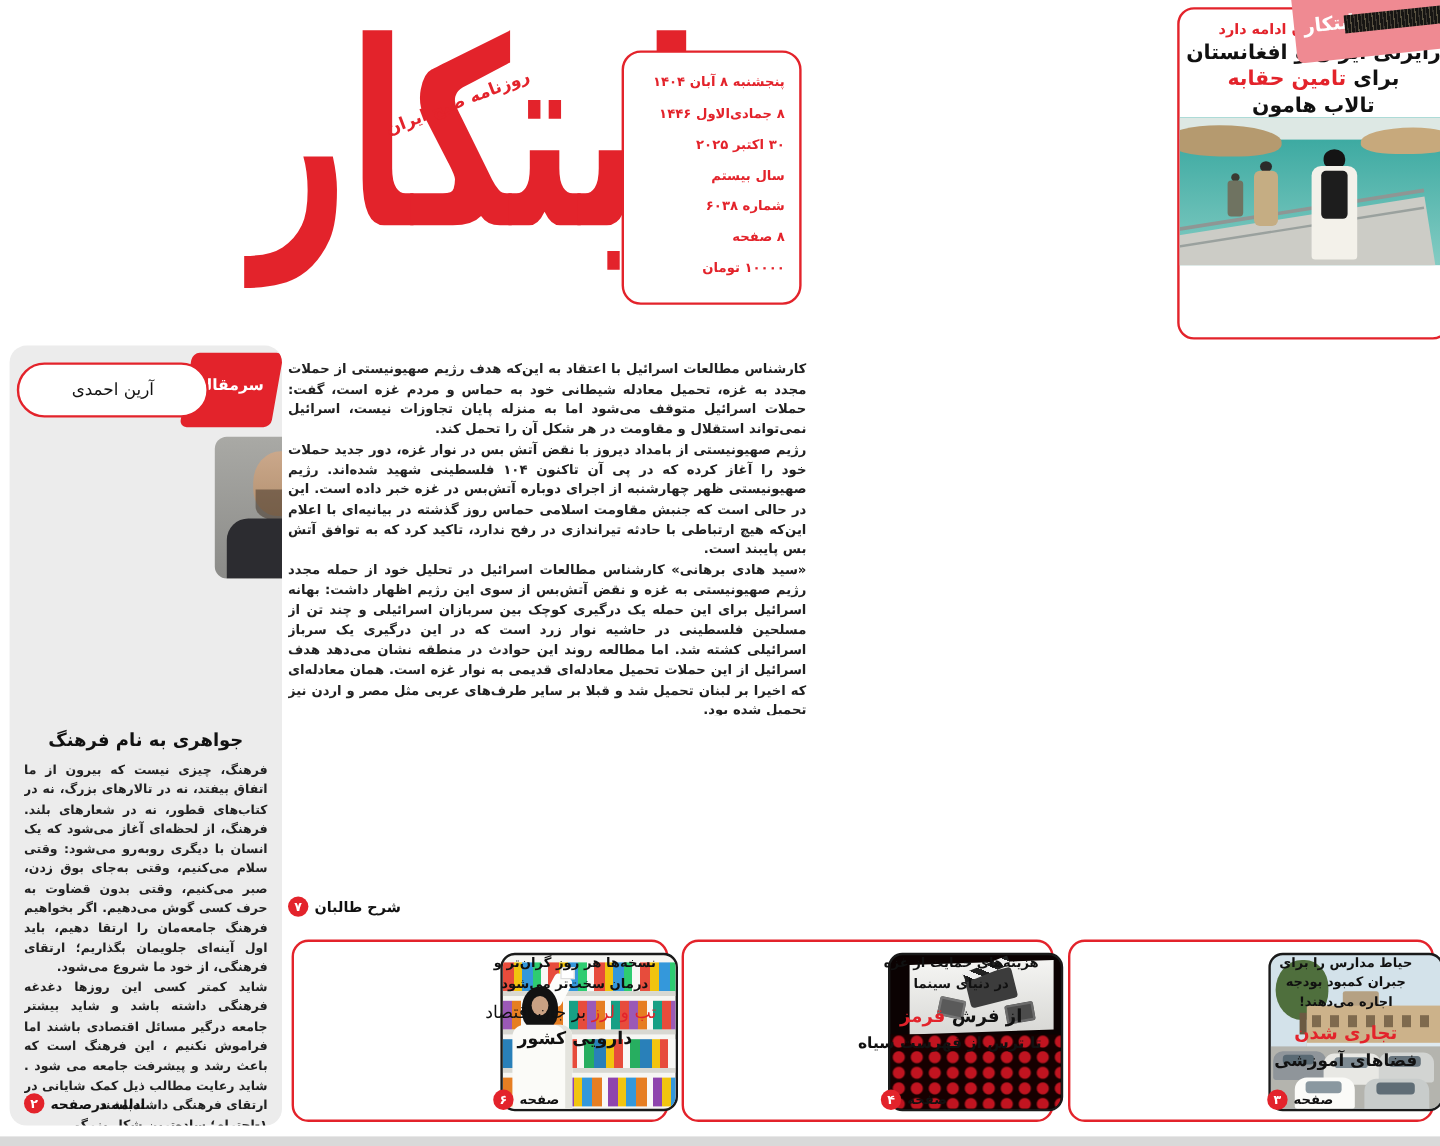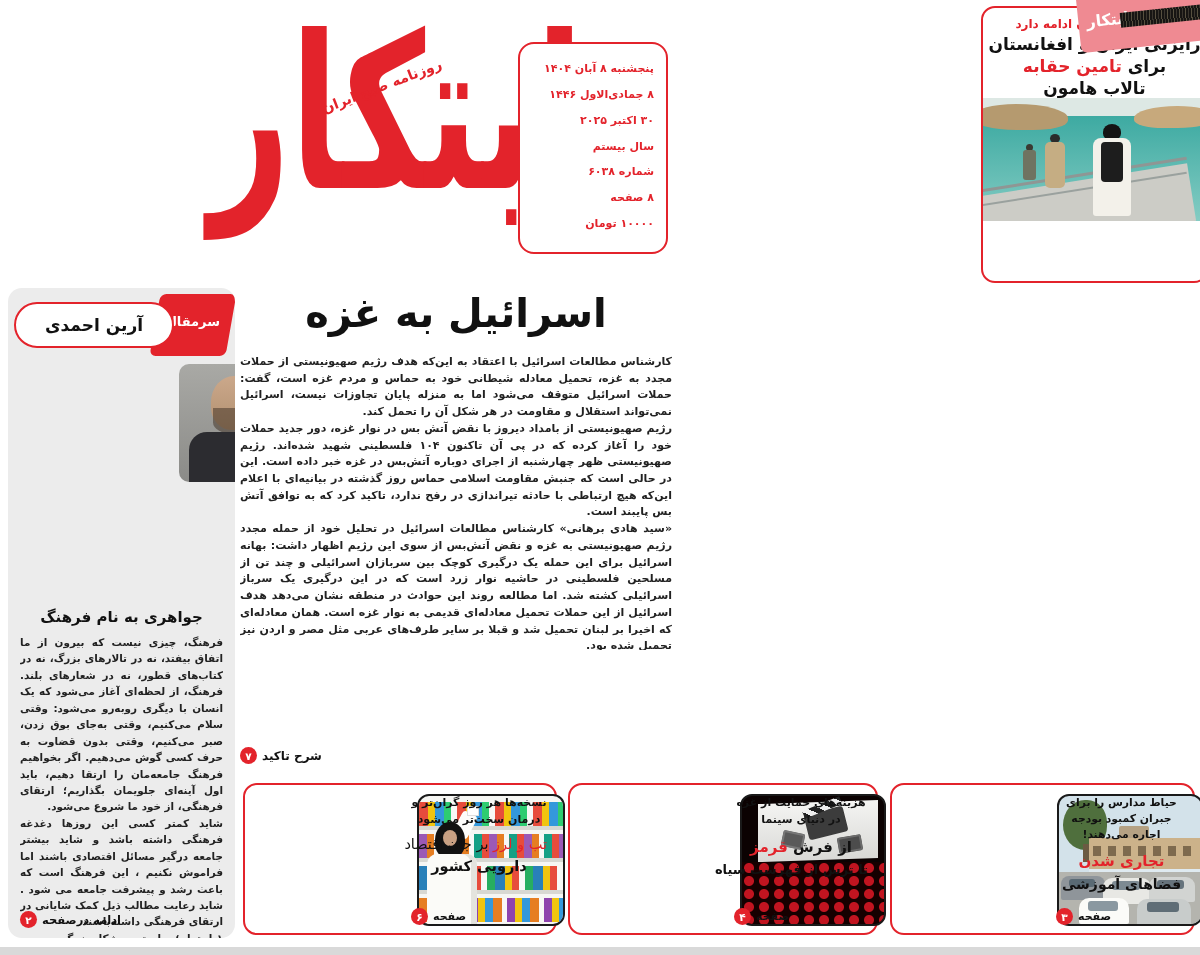--- a/index.html
+++ b/index.html
@@ -78,39 +78,38 @@
       </div>
     </div>
   </div>
 
   <div class="abs" style="left:1078px; top:-16px; width:140px; height:62px; background:#ef8a92; transform:rotate(-6deg); border-radius:6px; z-index:5;">
     <div class="abs nowrap" style="left:8px; top:22px; color:#fff; font-size:16px; font-weight:bold;">ابتکار</div>
     <div class="abs" style="left:42px; top:26px; width:96px; height:15px; background:repeating-linear-gradient(90deg,#171513 0 2px,#3a352e 2px 3px,#171513 3px 5px,#57503f 5px 6px);"></div>
   </div>
 
   <div class="abs" style="left:240px; top:286px; width:432px; height:478px;">
-    <div class="center nowrap" style="font-size:40px; font-weight:bold; line-height:1.35; color:#111;">اسرائیل به غزه</div>
     <div class="just" style="margin-top:14px; height:296px; overflow:hidden; font-size:11px; font-weight:bold; color:#222; line-height:1.52;">
       <p>کارشناس مطالعات اسرائیل با اعتقاد به این‌که هدف رژیم صهیونیستی از حملات مجدد به غزه، تحمیل معادله شیطانی خود به حماس و مردم غزه است، گفت: حملات اسرائیل متوقف می‌شود اما به منزله پایان تجاوزات نیست، اسرائیل نمی‌تواند استقلال و مقاومت در هر شکل آن را تحمل کند.</p>
       <p>رژیم صهیونیستی از بامداد دیروز با نقض آتش بس در نوار غزه، دور جدید حملات خود را آغاز کرده که در پی آن تاکنون ۱۰۴ فلسطینی شهید شده‌اند. رژیم صهیونیستی ظهر چهارشنبه از اجرای دوباره آتش‌بس در غزه خبر داده است. این در حالی است که جنبش مقاومت اسلامی حماس روز گذشته در بیانیه‌ای با اعلام این‌که هیچ ارتباطی با حادثه تیراندازی در رفح ندارد، تاکید کرد که به توافق آتش بس پایبند است.</p>
       <p>«سید هادی برهانی» کارشناس مطالعات اسرائیل در تحلیل خود از حمله مجدد رژیم صهیونیستی به غزه و نقض آتش‌بس از سوی این رژیم اظهار داشت: بهانه اسرائیل برای این حمله یک درگیری کوچک بین سربازان اسرائیلی و چند تن از مسلحین فلسطینی در حاشیه نوار زرد است که در این درگیری یک سرباز اسرائیلی کشته شد. اما مطالعه روند این حوادث در منطقه نشان می‌دهد هدف اسرائیل از این حملات تحمیل معادله‌ای قدیمی به نوار غزه است. همان معادله‌ای که اخیرا بر لبنان تحمیل شد و قبلا بر سایر طرف‌های عربی مثل مصر و اردن نیز تحمیل شده بود.</p>
     </div>
     <div class="pgrow" style="position:absolute; left:0; bottom:0;">
-      <span>شرح تاکید</span>
+      <span>شرح طالبان</span>
       <span class="pc">۷</span>
     </div>
   </div>
 
   <div class="abs" style="left:8px; top:288px; width:227px; height:650px; background:#ececec; border-radius:14px; overflow:hidden;">
 
     <div class="abs" style="left:0; top:6px; width:227px; height:66px;">
       <div class="abs" style="right:4px; top:0; width:76px; height:62px; background:#e3232b; transform:skewX(-10deg); border-radius:6px;"></div>
       <div class="abs center" style="right:10px; top:20px; width:66px; color:#fff; font-size:13px; font-weight:bold;">سرمقاله</div>
       <div class="abs" style="left:6px; top:8px; width:160px; height:46px; background:#fff; border:2px solid #e3232b; border-radius:24px; display:flex; align-items:center; justify-content:center;">
-        <span style="font-size:17px; font-weight:bold; color:#111;">آرین احمدی</span>
+        <span style="font-size:14px; font-weight:normal; color:#111;">آرین احمدی</span>
       </div>
     </div>
 
     <div class="abs photo-frame" style="left:56px; top:76px; width:112px; height:118px; border-radius:10px; background:linear-gradient(#a9a9a5,#8b8b88);">
       <div class="abs" style="left:32px; top:12px; width:48px; height:54px; background:linear-gradient(#cba88b,#b2906f); border-radius:48% 48% 42% 42%;"></div>
       <div class="abs" style="left:34px; top:44px; width:44px; height:26px; background:rgba(70,55,42,.55); border-radius:0 0 45% 45%;"></div>
       <div class="abs" style="left:10px; bottom:0; width:92px; height:50px; background:#2c2c30; border-radius:18px 18px 0 0;"></div>
     </div>
     <div class="center" style="margin-top:202px; font-size:15px; font-weight:bold; color:#111;">جواهری به نام فرهنگ</div>
     <div class="just" style="margin:8px 12px 0; height:382px; overflow:hidden; font-size:10.4px; font-weight:bold; color:#222; line-height:1.58;">

